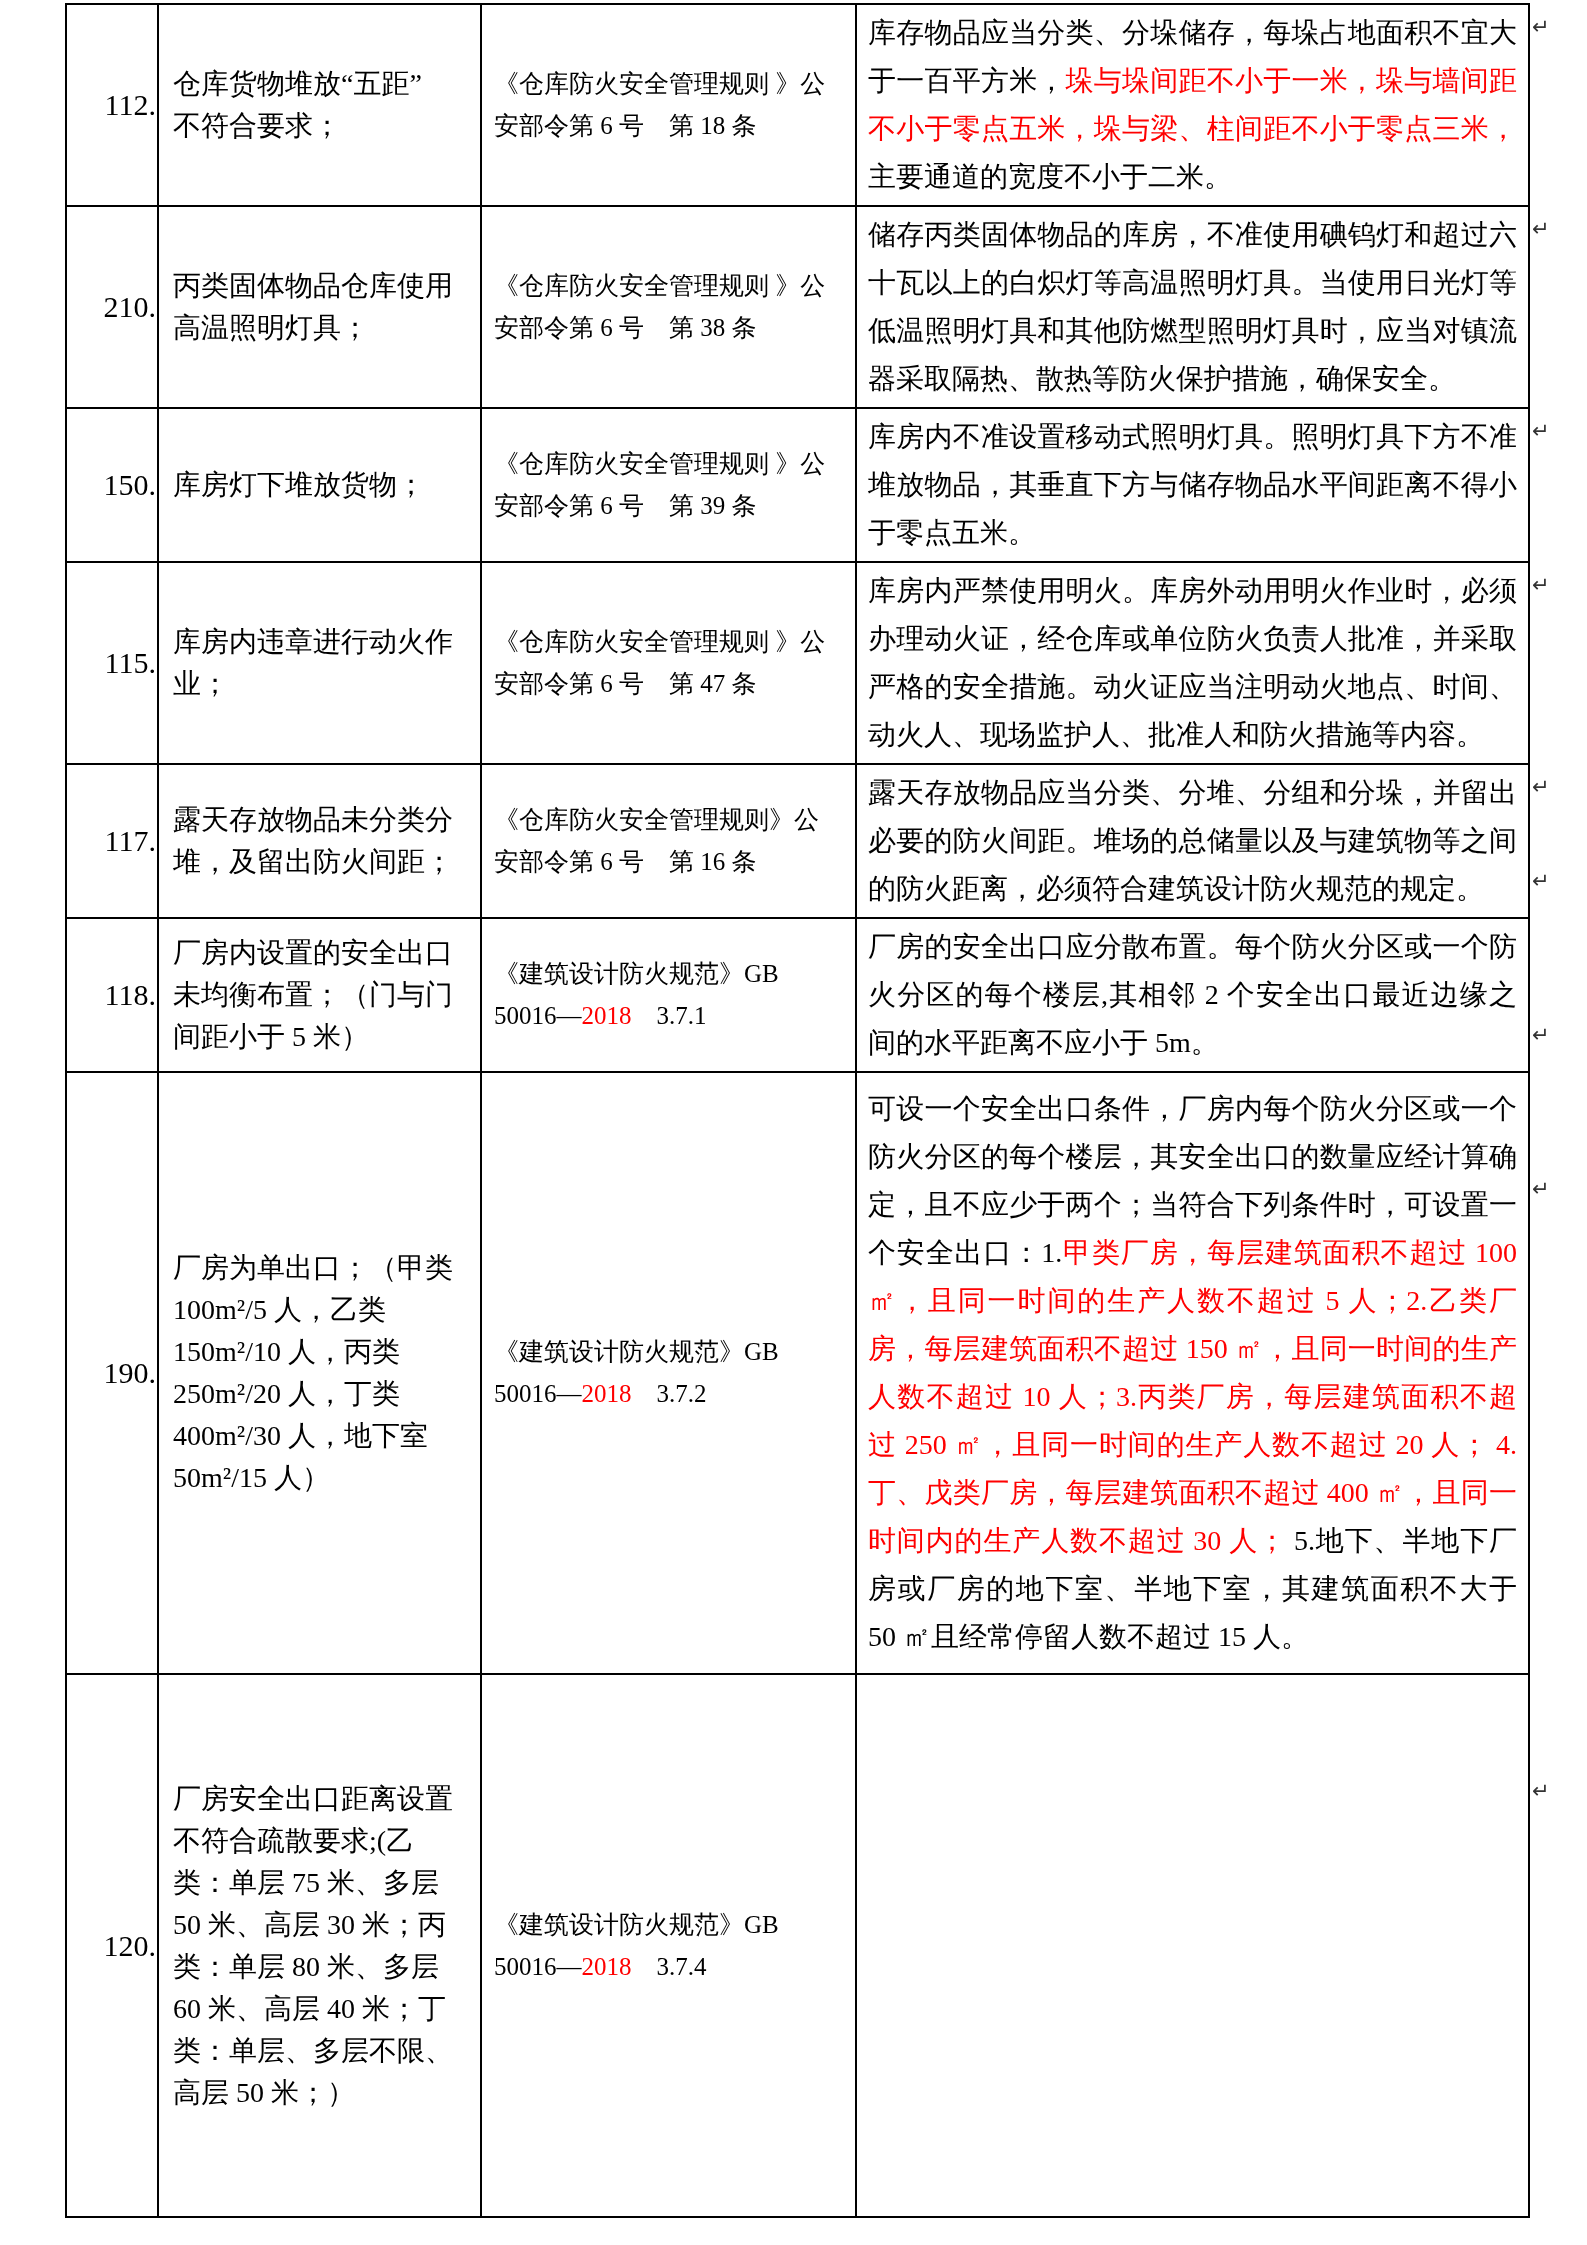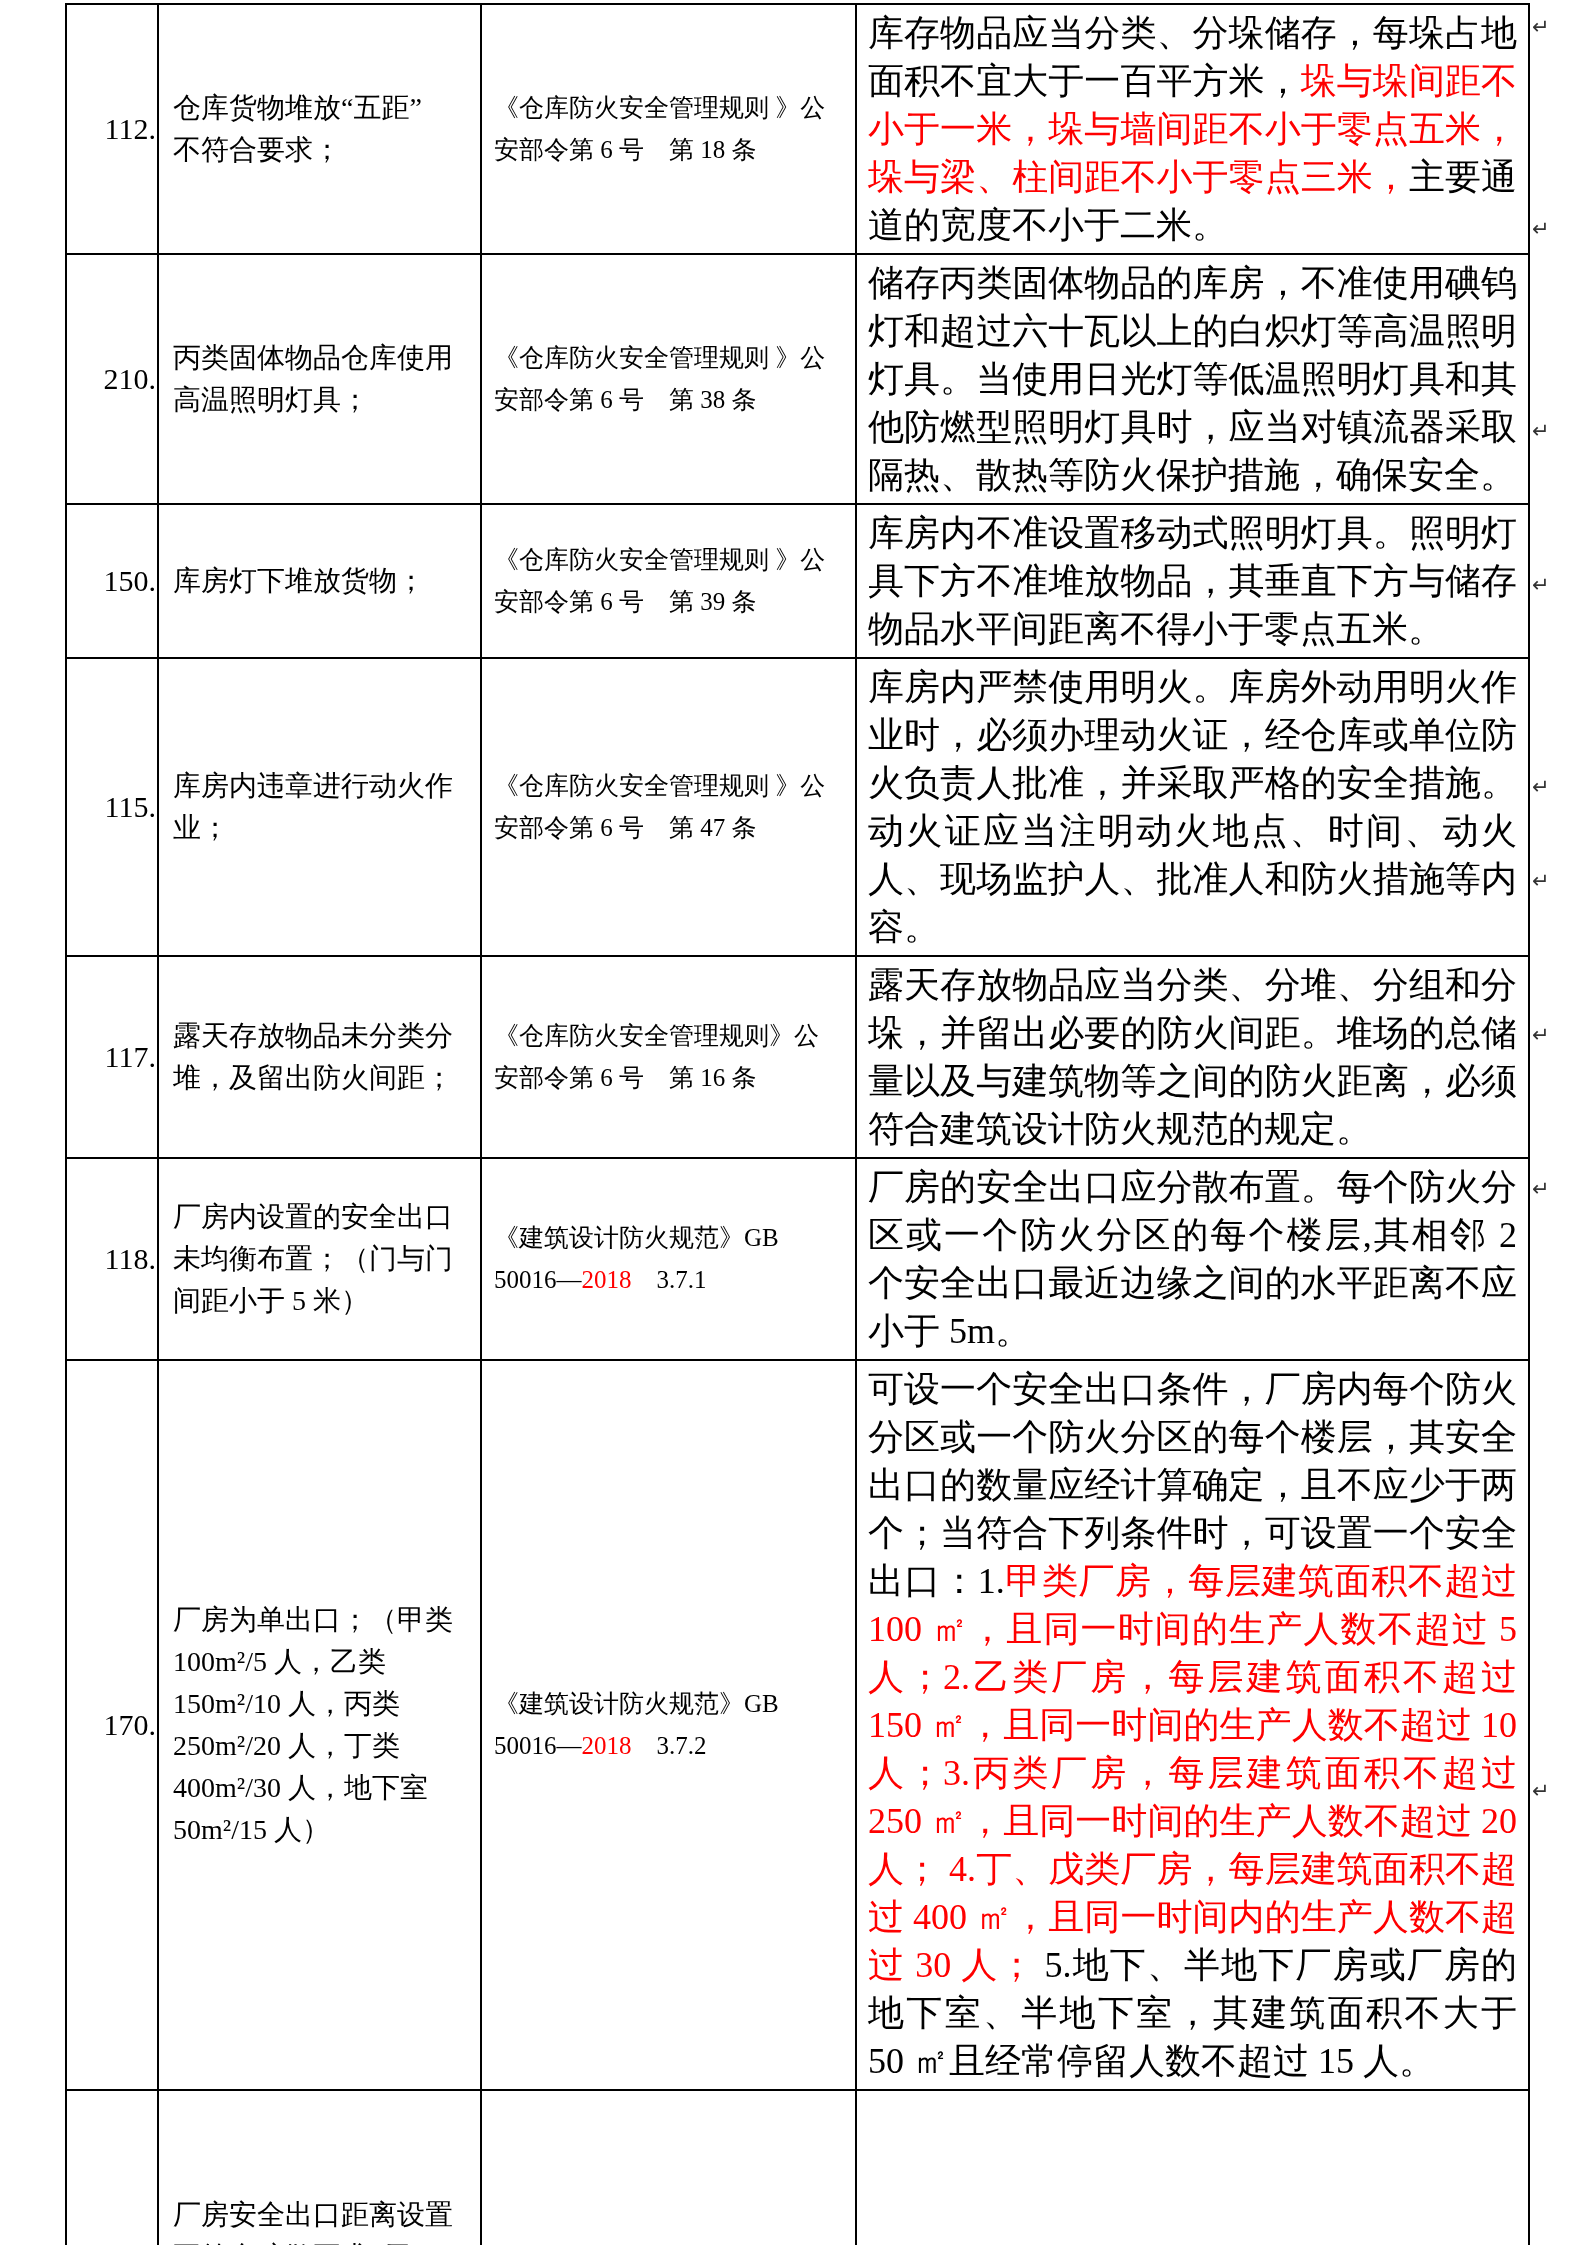--- a/index.html
+++ b/index.html
@@ -37,21 +37,21 @@
     text-align:left;
   }
   td.c-reg{
     padding:4px 12px;
     font-size:25px;
     line-height:42px;
     text-align:left;
   }
   td.c-detail{
     padding:4px 11px;
-    font-size:36px;
+    font-size:28px;
     line-height:48px;
     text-align:justify;
     margin-top:48px;
   }
   .seg-black{color:#000000;}
   .seg-red{color:#ff0000;}
   
   tr.r0{height:190px;}
   tr.r1{height:194px;}
   tr.r2{height:145px;}
@@ -118,21 +118,21 @@
         </tr>
         <tr class="r6">
           <td class="c-num">118.</td>
           <td class="c-issue">厂房内设置的安全出口
 未均衡布置；（门与门
 间距小于 5 米）</td>
           <td class="c-reg"><span class="seg-black">《建筑设计防火规范》GB 50016—</span><span class="seg-red">2018</span><span class="seg-black">　3.7.1</span></td>
           <td class="c-detail"><span class="seg-black">厂房的安全出口应分散布置。每个防火分区或一个防火分区的每个楼层,其相邻 2 个安全出口最近边缘之间的水平距离不应小于 5m。</span></td>
         </tr>
         <tr class="r7">
-          <td class="c-num">170.</td>
+          <td class="c-num">190.</td>
           <td class="c-issue">厂房为单出口；（甲类
 100m²/5 人，乙类
 150m²/10 人，丙类
 250m²/20 人，丁类
 400m²/30 人，地下室
 50m²/15 人）</td>
           <td class="c-reg"><span class="seg-black">《建筑设计防火规范》GB 50016—</span><span class="seg-red">2018</span><span class="seg-black">　3.7.2</span></td>
           <td class="c-detail"><span class="seg-black">可设一个安全出口条件，厂房内每个防火分区或一个防火分区的每个楼层，其安全出口的数量应经计算确定，且不应少于两个；当符合下列条件时，可设置一个安全出口：1.</span><span class="seg-red">甲类厂房，每层建筑面积不超过 100 ㎡，且同一时间的生产人数不超过 5 人；2.乙类厂房，每层建筑面积不超过 150 ㎡，且同一时间的生产人数不超过 10 人；3.丙类厂房，每层建筑面积不超过 250 ㎡，且同一时间的生产人数不超过 20 人； 4.丁、戊类厂房，每层建筑面积不超过 400 ㎡，且同一时间内的生产人数不超过 30 人；</span><span class="seg-black"> 5.地下、半地下厂房或厂房的地下室、半地下室，其建筑面积不大于 50 ㎡且经常停留人数不超过 15 人。</span></td>
         </tr>
         <tr class="r8">

